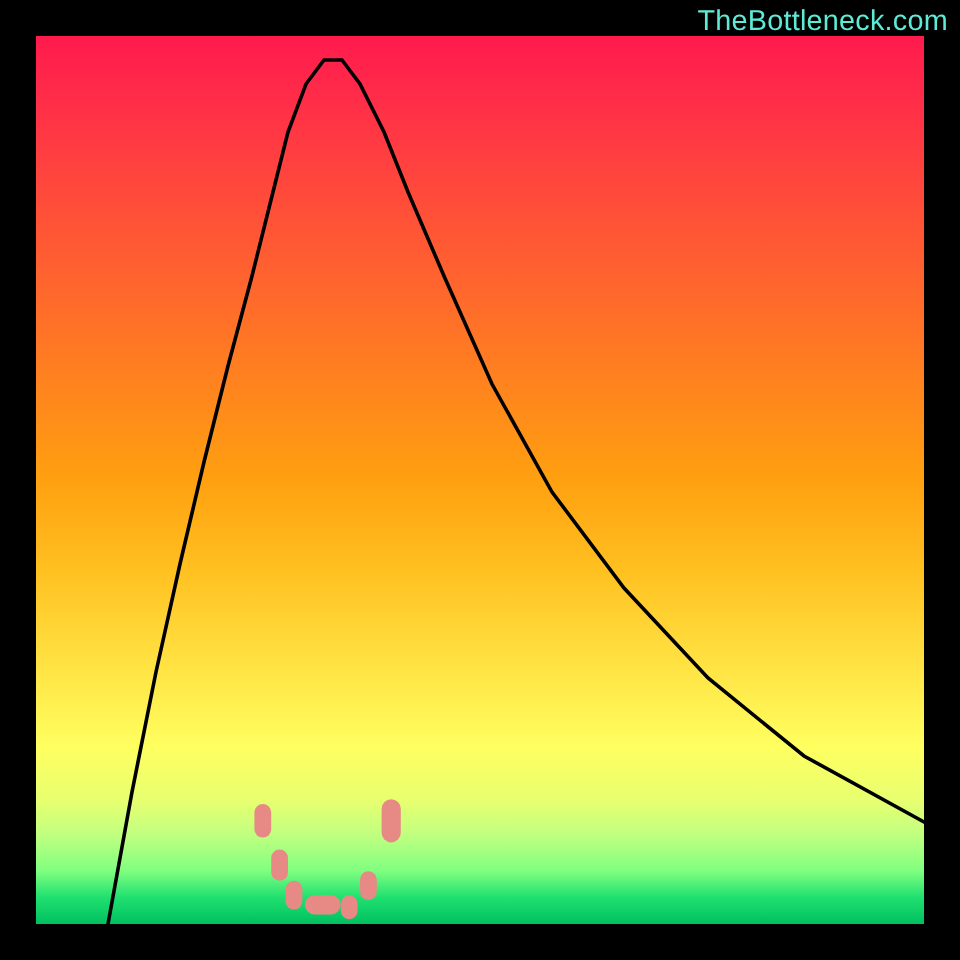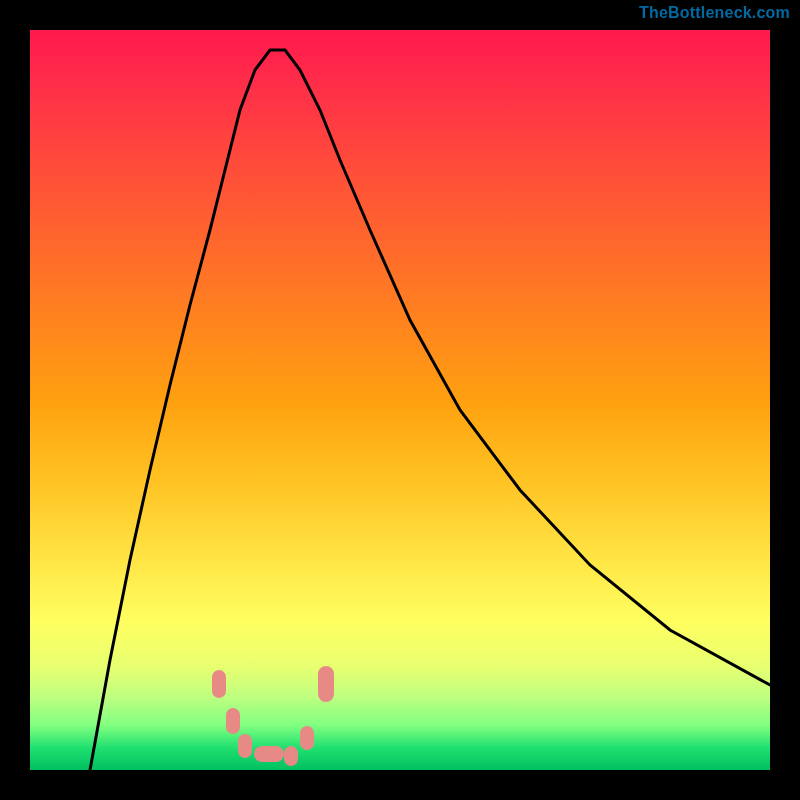--- a/index.html
+++ b/index.html
@@ -37,23 +37,23 @@
       #c0ff80 90%,
       #80ff80 94%,
       #20e070 97%,
       #00c060 100%
     );
   }
   .attribution {
     position: absolute;
     top: 4px;
     right: 10px;
-    color: #0369a1;
-    font-size: 16px;
-    font-weight: 700;
+    color: #5eead4;
+    font-size: 24px;
+    font-weight: 400;
     letter-spacing: 0.2px;
   }
   .marker {
     position: absolute;
     background: #e78a86;
     border-radius: 10px;
   }
   svg.curve {
     position: absolute;
     inset: 0;

